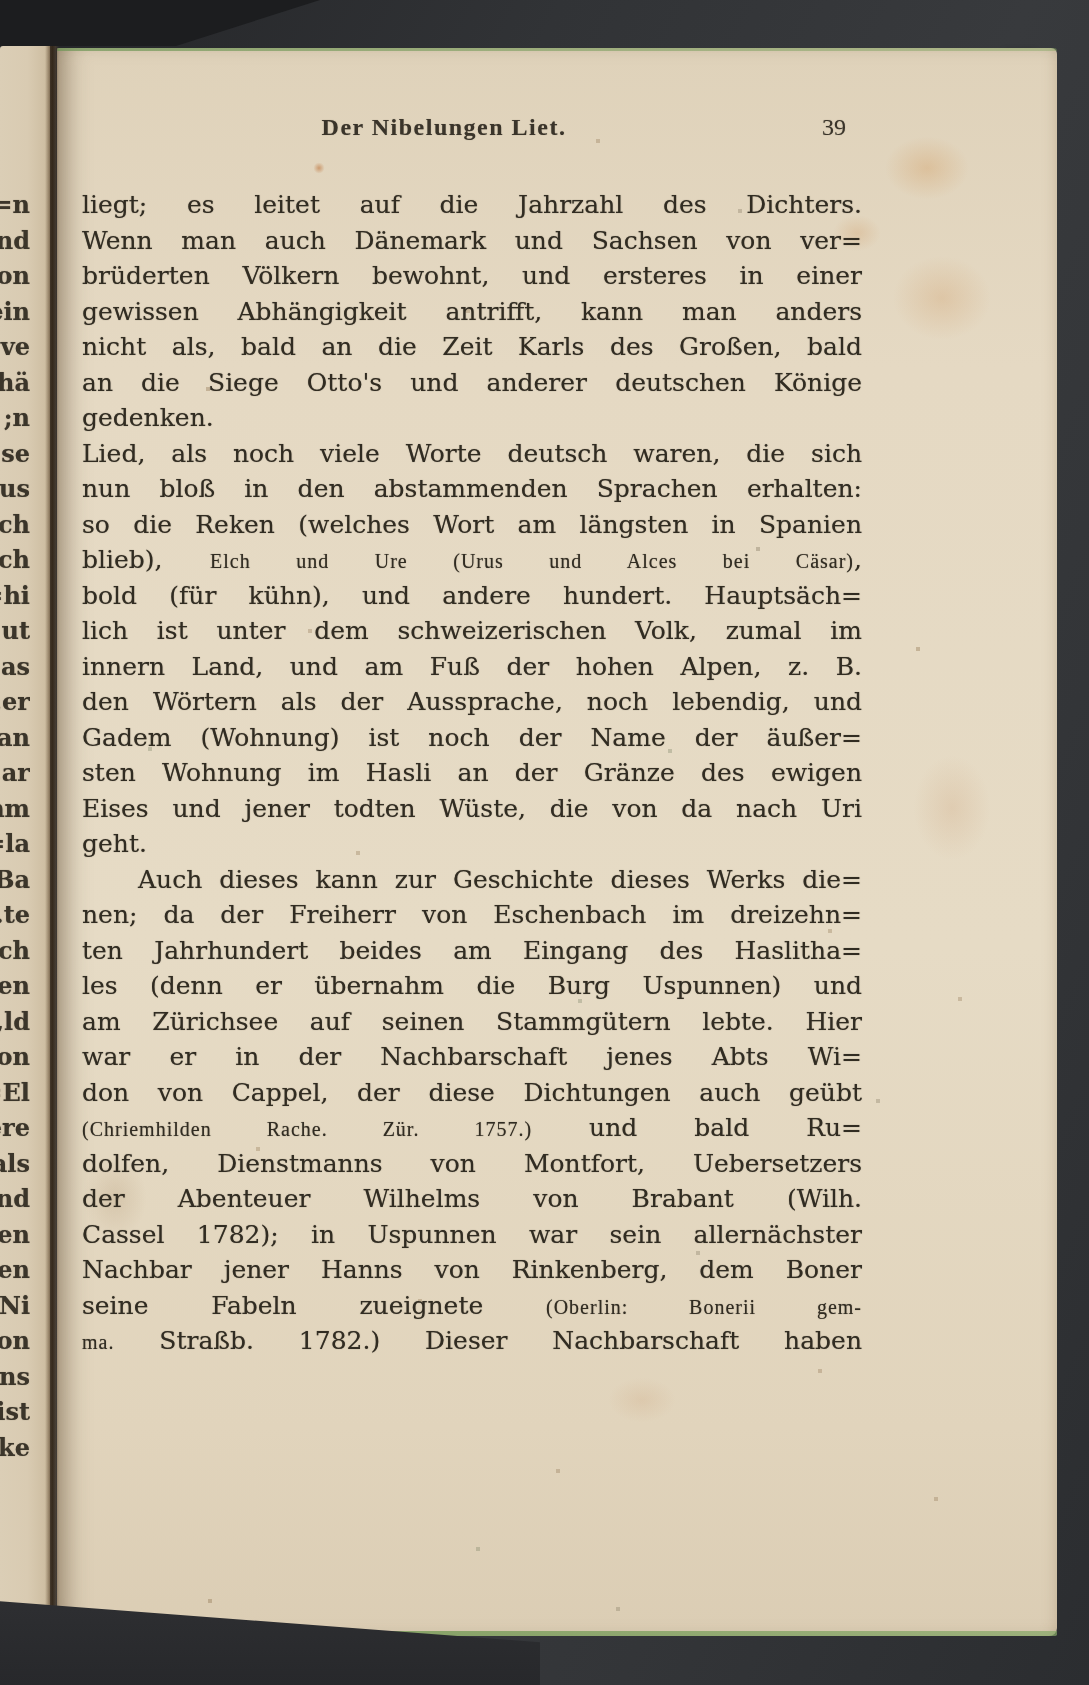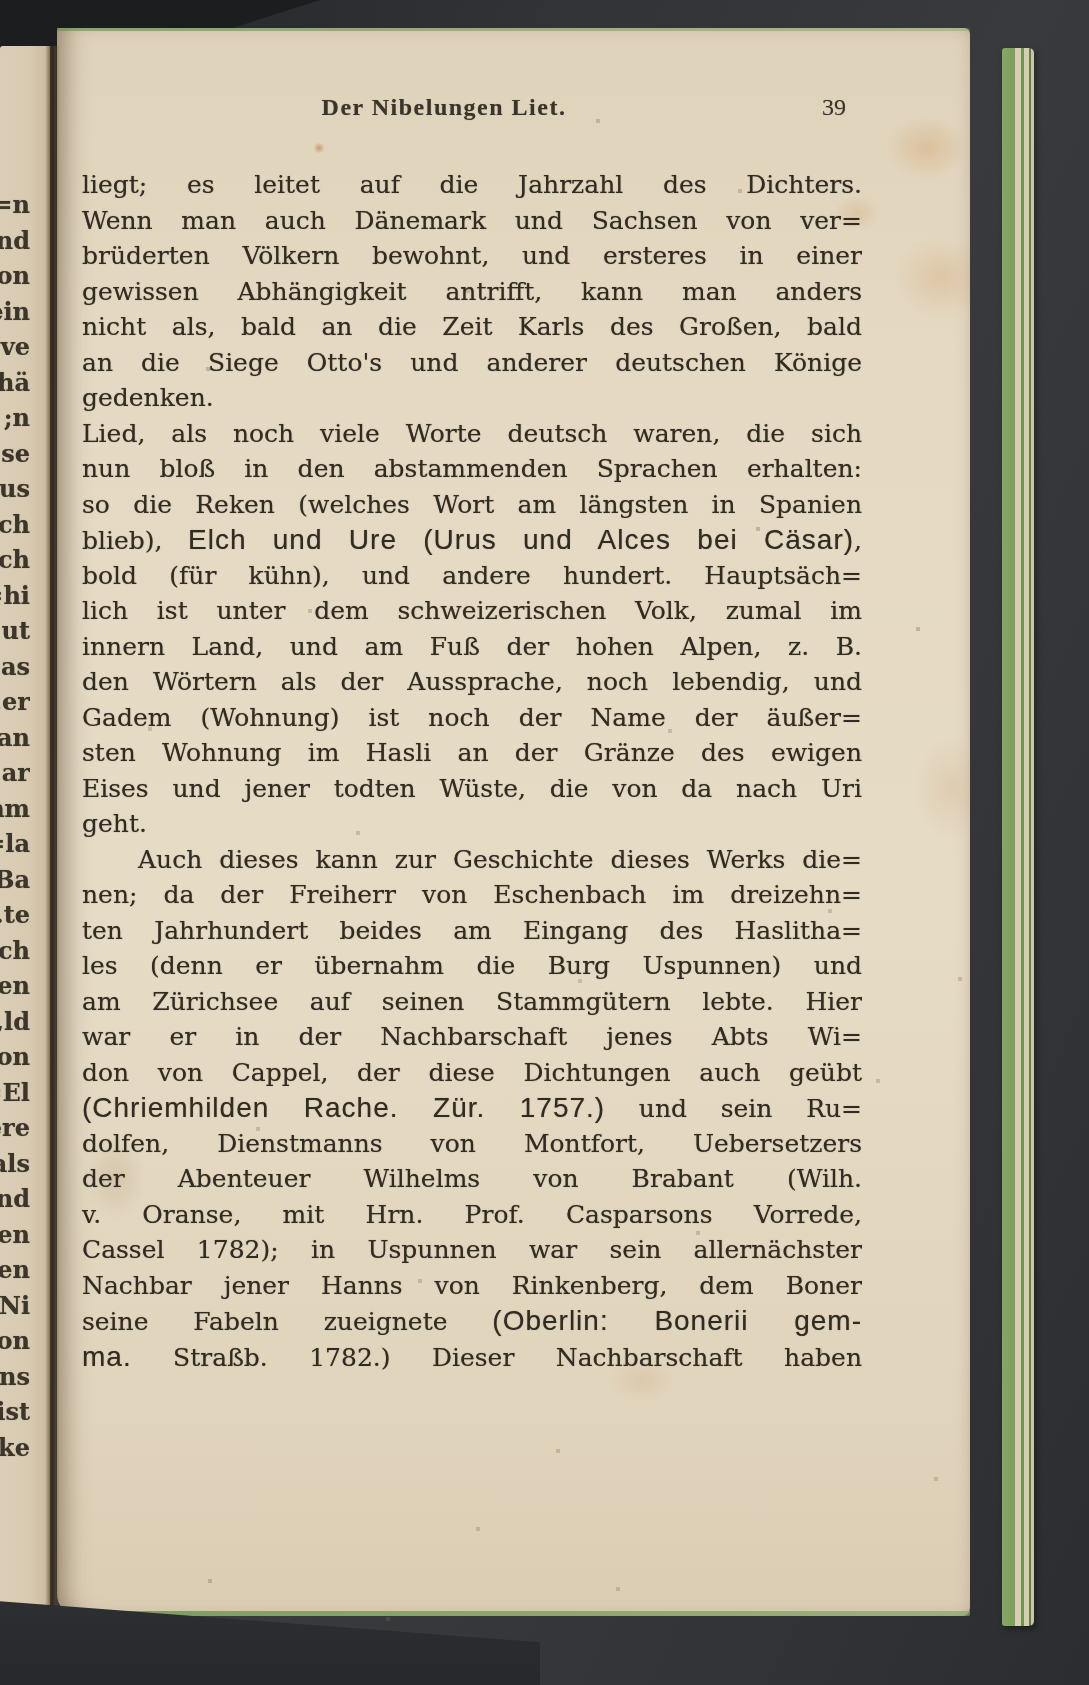--- a/index.html
+++ b/index.html
@@ -33,21 +33,21 @@
   }
   .frag{height:35.5px;line-height:35.5px;white-space:nowrap;}
   
   .groove{
     position:absolute;left:45px;top:46px;width:14px;height:1568px;
     background:linear-gradient(90deg,rgba(90,70,45,0) 0%,rgba(95,73,48,.55) 30%,rgba(54,40,24,.85) 52%,rgba(95,73,48,.45) 75%,rgba(90,70,45,0) 100%);
     z-index:3;
   }
   
   .page{
-    position:absolute;left:57px;top:28px;width:913px;height:1588px;
+    position:absolute;left:57px;top:48px;width:1000px;height:1588px;
     border-radius:2px 6px 8px 22px;
     background-repeat:no-repeat;
     background:
       radial-gradient(ellipse 60px 45px at 870px 120px, rgba(205,140,70,.28), transparent 70%),
       radial-gradient(ellipse 70px 60px at 885px 250px, rgba(200,135,70,.22), transparent 70%),
       radial-gradient(ellipse 34px 26px at 800px 185px, rgba(200,135,70,.22), transparent 70%),
       radial-gradient(circle 8px at 262px 120px, rgba(185,105,45,.55), transparent 70%),
       radial-gradient(ellipse 55px 75px at 895px 760px, rgba(190,130,80,.16), transparent 70%),
       radial-gradient(ellipse 48px 32px at 585px 1352px, rgba(190,130,80,.14), transparent 70%),
       radial-gradient(ellipse 45px 60px at 58px 1150px, rgba(150,115,75,.18), transparent 70%),
@@ -99,21 +99,21 @@
   .line{
     height:35.5px;line-height:35.5px;
     text-align:justify;text-align-last:justify;
     white-space:normal;
     font-size:25px;
     text-shadow:0 0 1px rgba(47,41,31,.55);
   }
   .line.nojust{text-align:left;text-align-last:left;}
   .line.indent{padding-left:56px;}
   .fraktur{font-family:"DejaVu Serif",serif;font-weight:400;}
-  .antiqua{font-family:Liberation Sans, sans-serif;font-weight:400;letter-spacing:1px;font-size:28px;}
+  .antiqua{font-family:Liberation Serif, serif;font-weight:400;letter-spacing:1px;font-size:20px;}
   
   .fore-edge{
     position:absolute;left:1002px;top:48px;width:32px;height:1578px;
     background:linear-gradient(90deg,
       #85a763 0px,#7ba05c 13px,
       #d8ccb2 13px,#d8ccb2 19px,
       #6f9551 19px,#6f9551 22px,
       #d8ccb2 22px,#d8ccb2 27px,
       #5c8245 27px,#5c8245 29px,
       #cfc3a9 29px,#cfc3a9 32px);
@@ -204,24 +204,23 @@
         <div class="line"><span class="fraktur">sten Wohnung im Hasli an der Gränze des ewigen</span></div>
         <div class="line"><span class="fraktur">Eises und jener todten Wüste, die von da nach Uri</span></div>
         <div class="line nojust"><span class="fraktur">geht.</span></div>
         <div class="line indent"><span class="fraktur">Auch dieses kann zur Geschichte dieses Werks die=</span></div>
         <div class="line"><span class="fraktur">nen; da der Freiherr von Eschenbach im dreizehn=</span></div>
         <div class="line"><span class="fraktur">ten Jahrhundert beides am Eingang des Haslitha=</span></div>
         <div class="line"><span class="fraktur">les (denn er übernahm die Burg Uspunnen) und</span></div>
         <div class="line"><span class="fraktur">am Zürichsee auf seinen Stammgütern lebte.  Hier</span></div>
         <div class="line"><span class="fraktur">war er in der Nachbarschaft jenes Abts Wi=</span></div>
         <div class="line"><span class="fraktur">don von Cappel, der diese Dichtungen auch geübt</span></div>
-        <div class="line"><span class="antiqua">(Chriemhilden Rache. Zür. 1757.)</span><span class="fraktur"> und sein Ru=</span></div>
+        <div class="line"><span class="antiqua">(Chriemhilden Rache. Zür. 1757.)</span><span class="fraktur"> und bald Ru=</span></div>
         <div class="line"><span class="fraktur">dolfen, Dienstmanns von Montfort, Uebersetzers</span></div>
         <div class="line"><span class="fraktur">der Abenteuer Wilhelms von Brabant (Wilh.</span></div>
-        <div class="line"><span class="fraktur">v. Oranse, mit Hrn. Prof. Casparsons Vorrede,</span></div>
         <div class="line"><span class="fraktur">Cassel 1782); in Uspunnen war sein allernächster</span></div>
         <div class="line"><span class="fraktur">Nachbar jener Hanns von Rinkenberg, dem Boner</span></div>
         <div class="line"><span class="fraktur">seine Fabeln zueignete </span><span class="antiqua">(Oberlin: Bonerii gem-</span></div>
         <div class="line"><span class="antiqua">ma.</span><span class="fraktur"> Straßb. 1782.)  Dieser Nachbarschaft haben</span></div>
       </div>
   </div>
 
   <div class="fore-edge"></div>
   <div class="bottom-dark"></div>
 </div>

